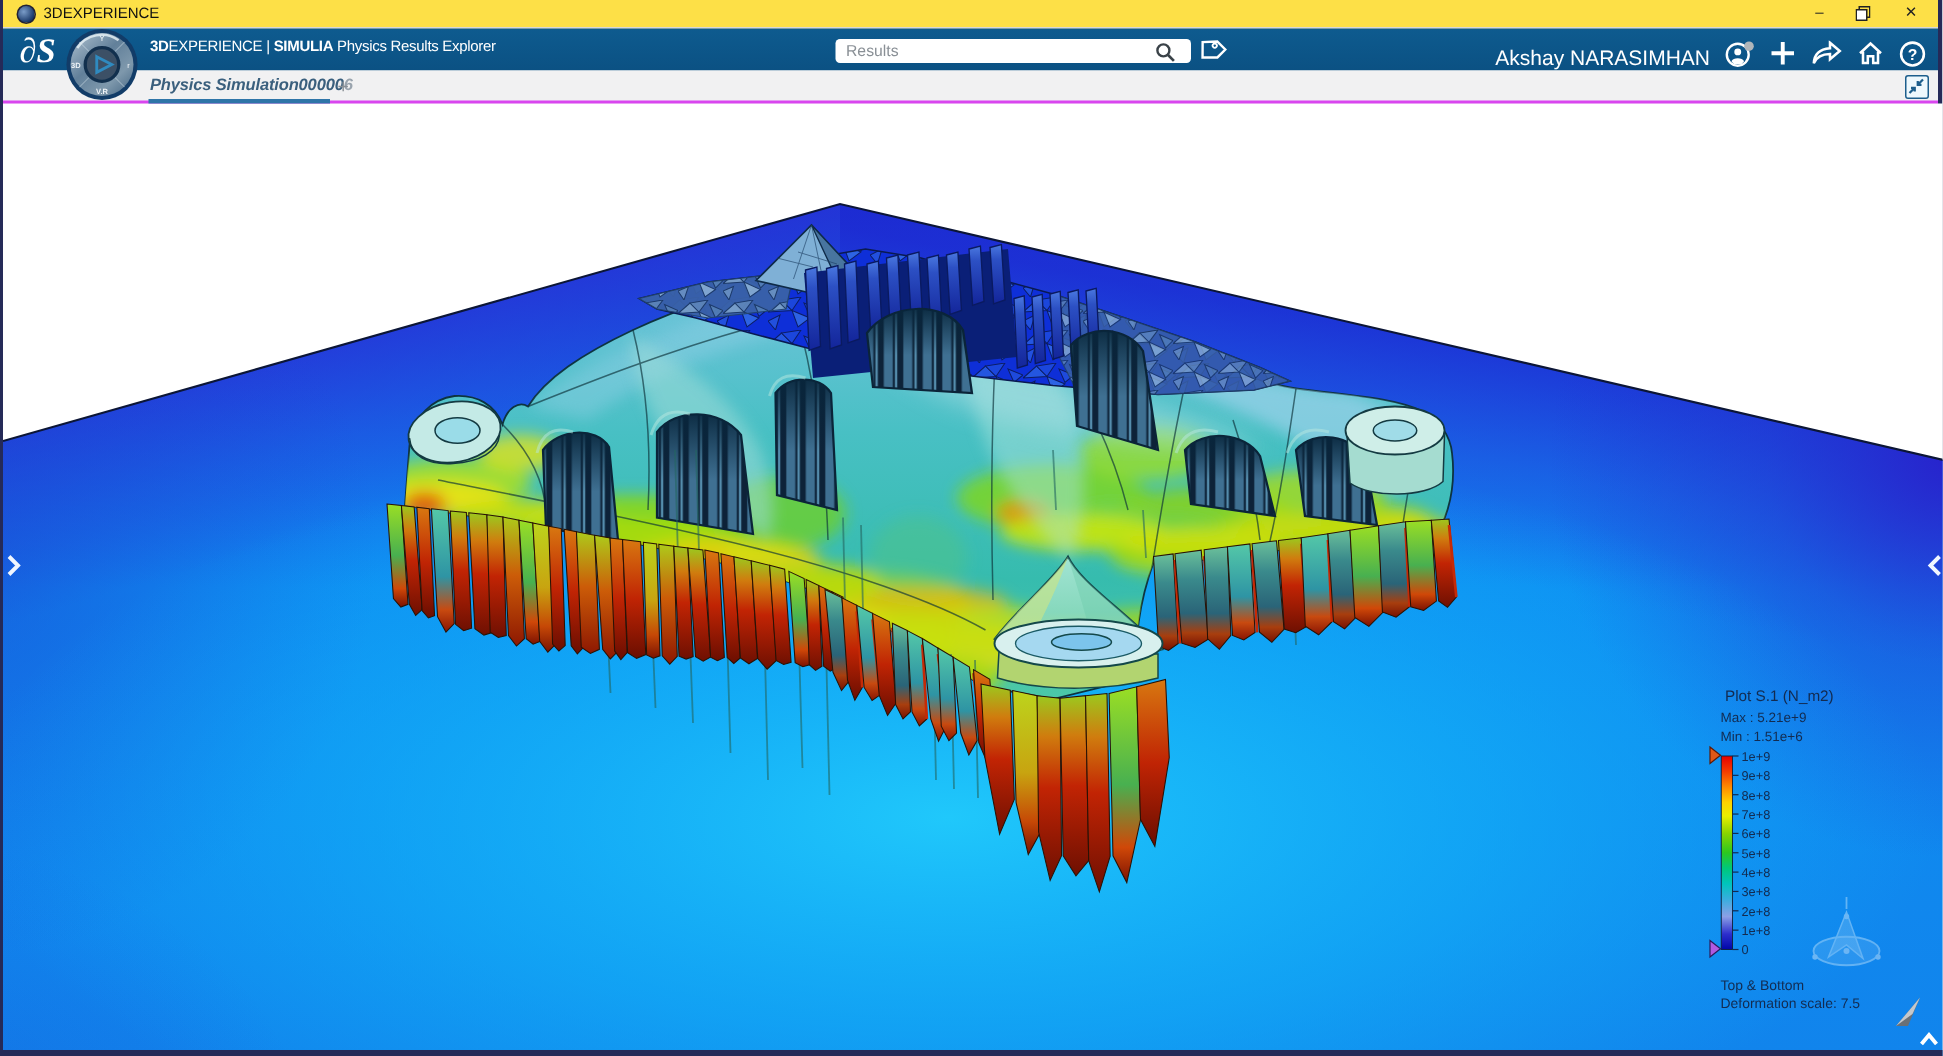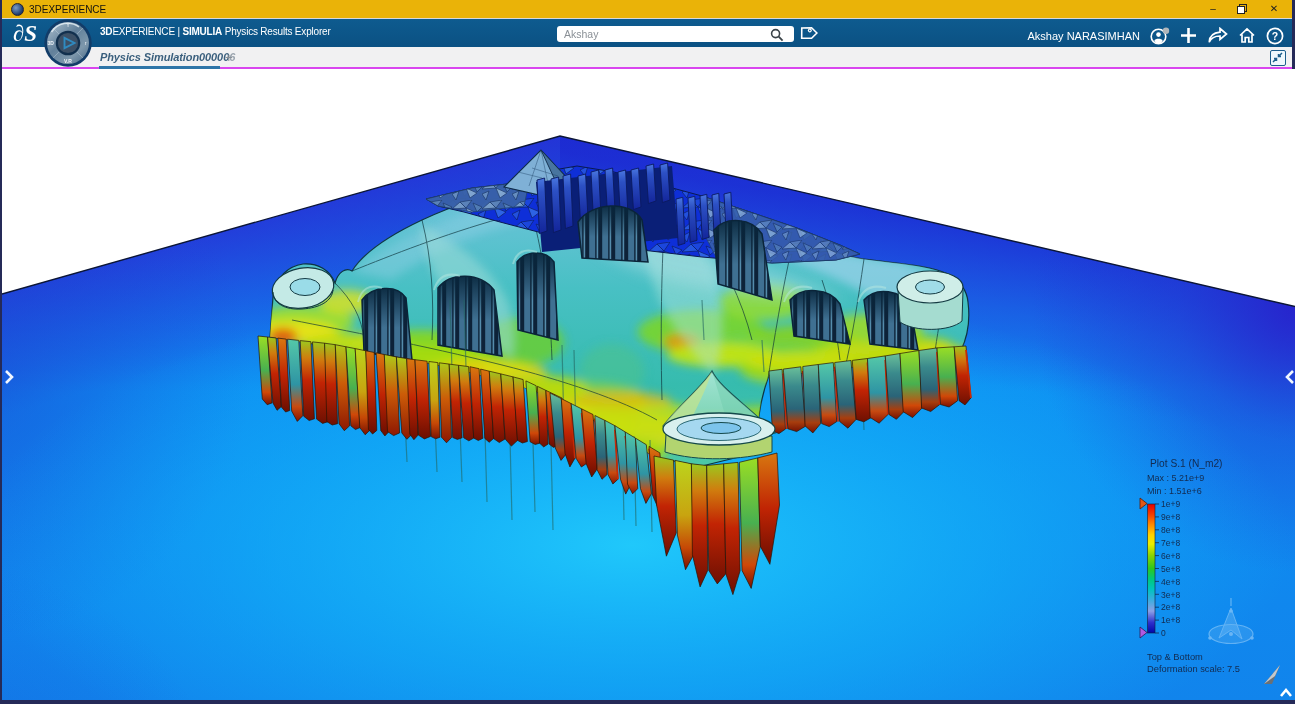--- a/index.html
+++ b/index.html
@@ -1,26 +1,26 @@
 <!DOCTYPE html>
 <html><head><meta charset="utf-8">
 <style>
 *{margin:0;padding:0;box-sizing:border-box}
 html,body{width:1295px;height:704px;overflow:hidden;font-family:"Liberation Sans",sans-serif;background:#fff}
 #root{position:relative;width:1295px;height:704px;border-left:2px solid #252a58;border-right:3px solid #252a58}
-#titlebar{position:absolute;left:0;top:0;width:100%;height:19px;background:#eab308;border-bottom:1px solid #d8d8d8}
+#titlebar{position:absolute;left:0;top:0;width:100%;height:19px;background:#fde047;border-bottom:1px solid #d8d8d8}
 #titlebar .tlabel{position:absolute;left:27px;top:4px;font-size:10px;color:#111}
 #titlebar .ticon{position:absolute;left:9px;top:3px;width:13px;height:13px;border-radius:50%;background:radial-gradient(circle at 35% 35%, #7a9cc8, #1b3a6a 70%);border:1px solid #223}
 .wbtn{position:absolute;top:1px;width:14px;height:16px;color:#222;font-size:10px;text-align:center;line-height:16px}
 #appbar{position:absolute;left:0;top:19px;width:100%;height:28px;background:linear-gradient(#0e5b8f,#0b5183)}
 #appbar .title{position:absolute;left:98px;top:7px;font-size:10px;color:#fff;letter-spacing:-0.2px}
 #appbar .title b{font-weight:bold}
 #search{position:absolute;left:555px;top:7px;width:237px;height:15.5px;background:#fff;border-radius:3px;}
 #search span{position:absolute;left:7px;top:2px;font-size:10.5px;color:#8a9096}
-#user{position:absolute;right:152px;top:10.5px;font-size:11px;color:#fff}
+#user{position:absolute;right:152px;top:10.5px;font-size:14px;color:#fff}
 #tabbar{position:absolute;left:0;top:47px;width:100%;height:22px;background:#f1f1f2;border-bottom:2px solid #d946ef}
 #tabbar .tab{position:absolute;left:98px;top:4px;font-size:11px;font-style:italic;font-weight:bold;color:#3a5f7d;letter-spacing:-0.1px}
 #tabbar .tab .gr{color:#9aa4ae}
 #tabbar .bar{position:absolute;left:97px;top:18.5px;width:121px;height:3px;background:#2e75a8}
 #tabbar .plus{position:absolute;left:223px;top:3px;font-size:13px;color:#8a9096}
 #expandbtn{position:absolute;right:6px;top:3px;width:16px;height:16px;background:#eef8fd;border:1.4px solid #1d5e8c;border-radius:2px}
 svg{display:block}
 </style></head>
 <body>
 <div id="root">
@@ -469,21 +469,21 @@
         <svg width="10" height="10" viewBox="0 0 10 10" style="margin-top:3px">
           <rect x="2.5" y="0.5" width="7" height="7" fill="none" stroke="#222" stroke-width="1"></rect>
           <rect x="0.5" y="2.5" width="7" height="7" fill="#fff" stroke="#222" stroke-width="1"></rect>
         </svg>
       </div>
  <div class="wbtn" style="right:11px">✕</div>
 </div>
 <div id="appbar">
  <div class="title"><b>3D</b>EXPERIENCE&nbsp;| <b>SIMULIA</b> Physics Results Explorer</div>
  <div id="search">
-        <span>Akshay</span>
+        <span>Results</span>
       </div>
  <svg style="position:absolute;left:768px;top:9px" width="14" height="14" viewBox="0 0 14 14">
         <circle cx="5.6" cy="5.6" r="4" fill="none" stroke="#3a4248" stroke-width="1.6"></circle>
         <line x1="8.7" y1="8.7" x2="12.6" y2="12.6" stroke="#3a4248" stroke-width="1.8"></line>
       </svg>
  <svg style="position:absolute;left:796px;top:5px" width="20" height="19" viewBox="0 0 20 19">
         <path d="M8.5,2 L16,2 L16,9.5 L9,16.5 L1.8,9.2 Z" fill="none" stroke="#fff" stroke-width="1.6" transform="rotate(45 9 9)"></path>
         <circle cx="9.2" cy="5.2" r="1.4" fill="none" stroke="#fff" stroke-width="1.2" transform="rotate(45 9 9)"></circle>
       </svg>
  <div id="user">Akshay NARASIMHAN</div>

